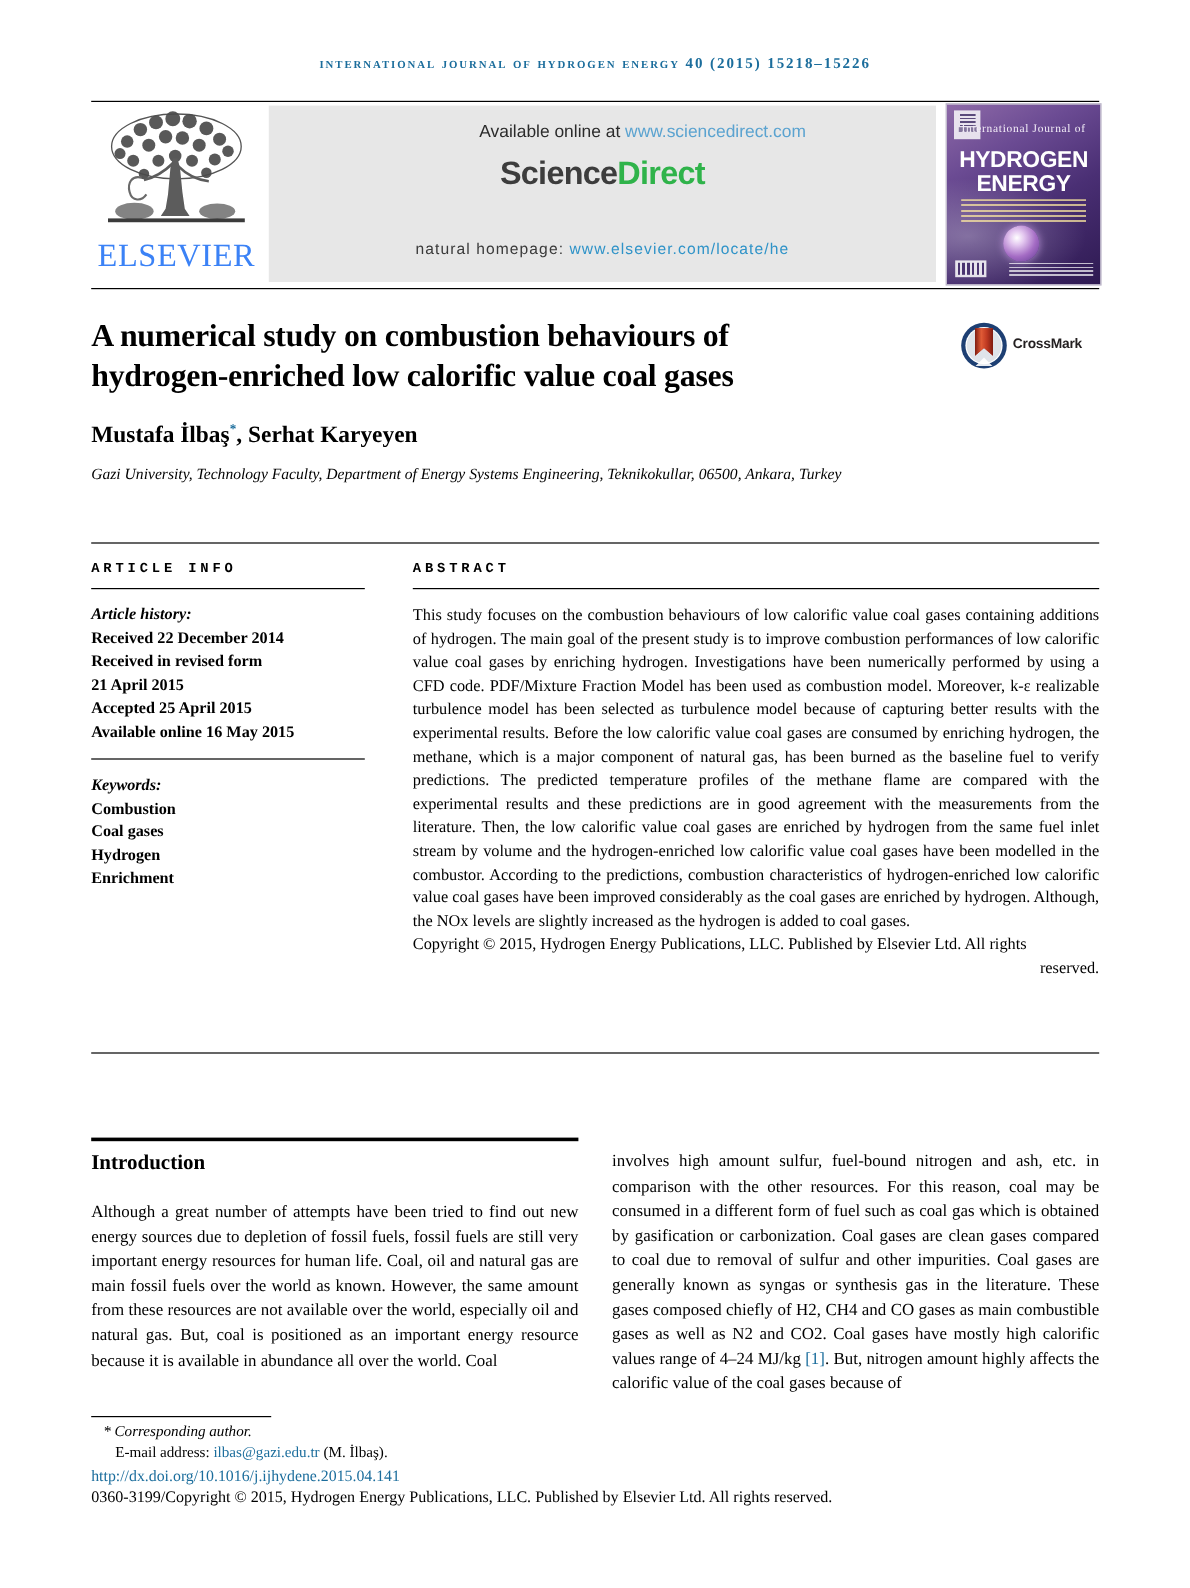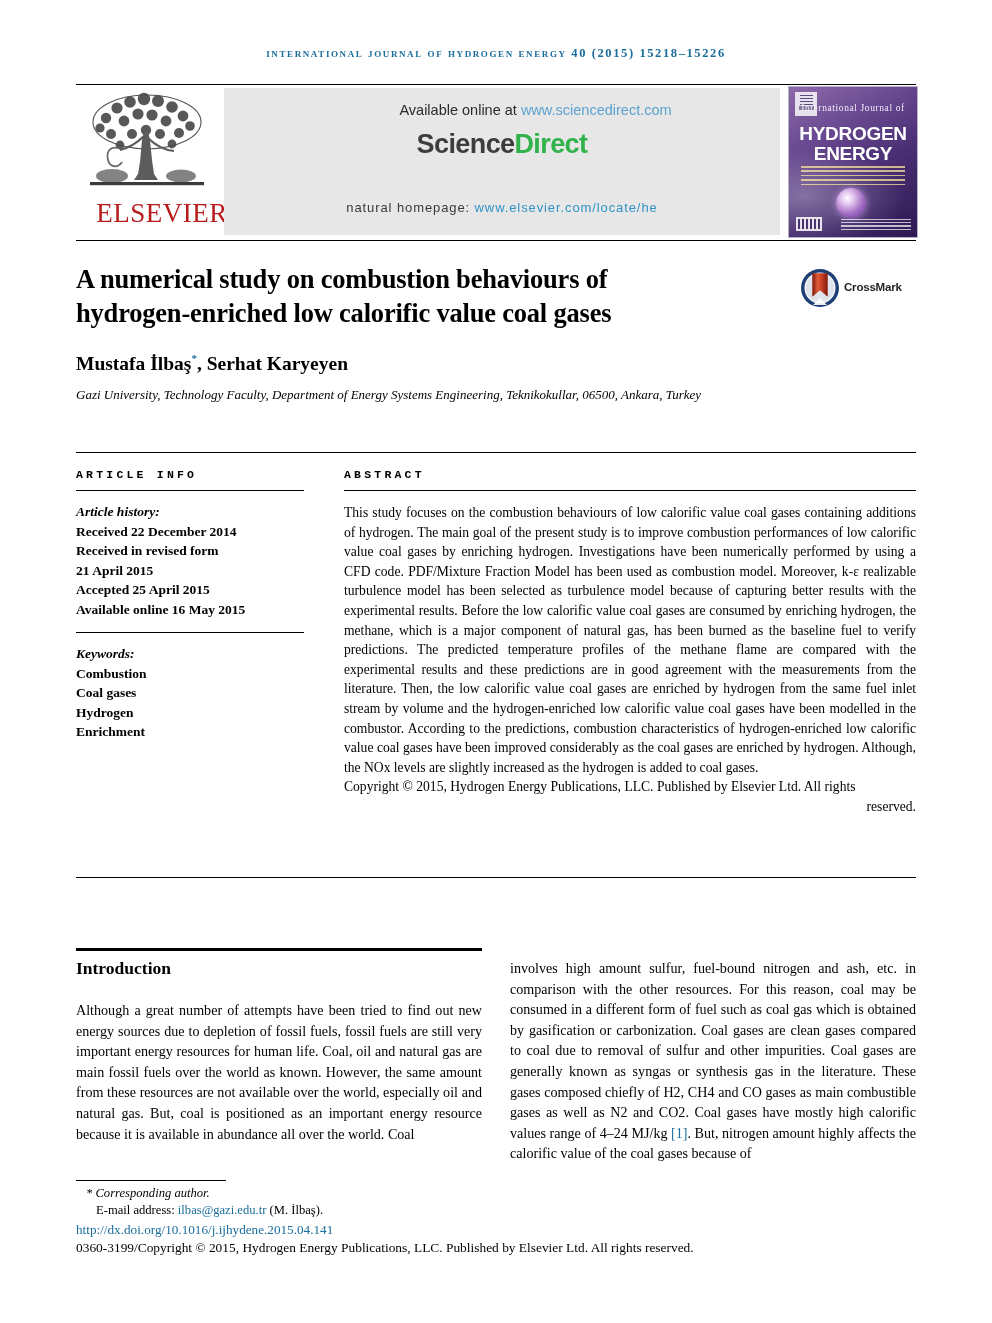--- a/index.html
+++ b/index.html
@@ -64,25 +64,25 @@
   }
   .elsevier-tree {
     position: absolute;
     left: 8px;
     top: 2px;
     width: 126px;
     height: 112px;
   }
   .elsevier-word {
     position: absolute;
-    left: 15px;
+    left: 0;
     top: 112px;
     width: 142px;
     text-align: center;
-    color: #b91c1c;
+    color: #3b82f6;
     font-family: "Liberation Serif", serif;
     font-size: 27px;
     letter-spacing: 0.5px;
   }
 
   .sd-band {
     position: absolute;
     left: 148px;
     top: 2px;
     width: 556px;

